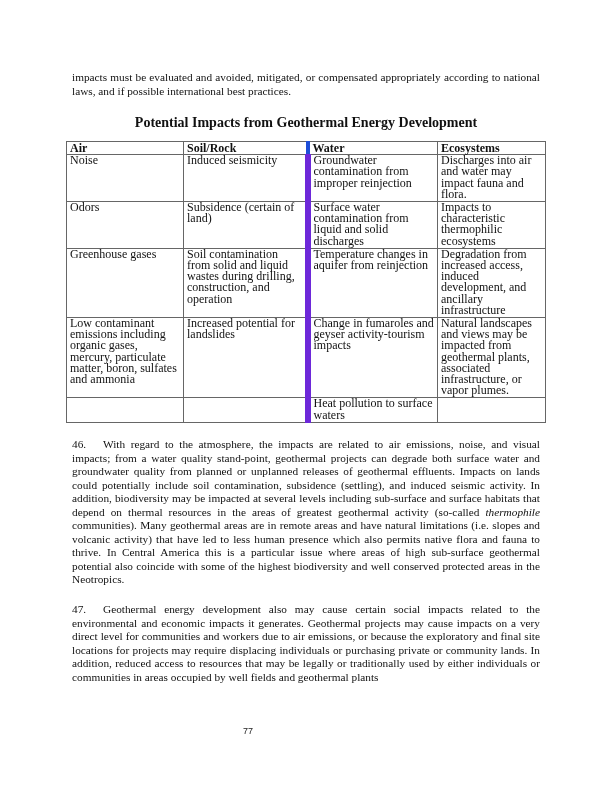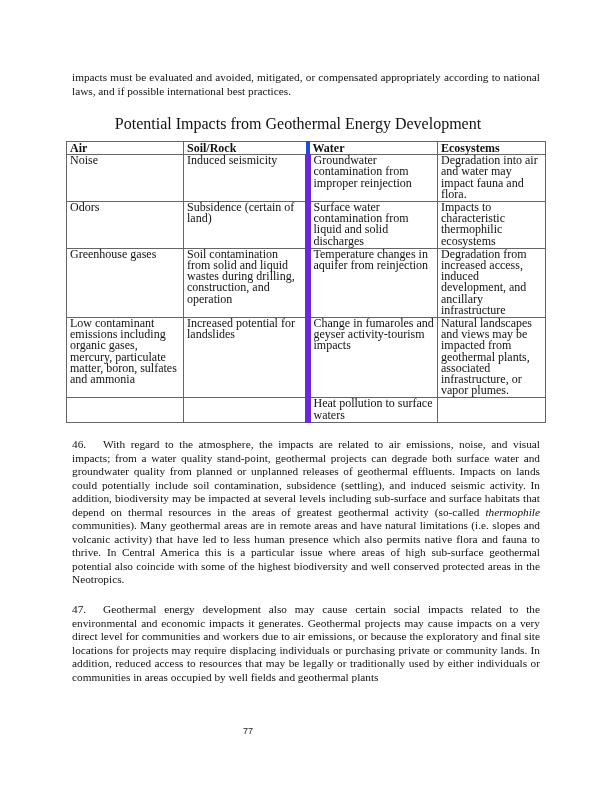--- a/index.html
+++ b/index.html
@@ -30,25 +30,25 @@
       text-align: justify;
       text-align-last: left;
       margin: 0;
     }
     .intro {
       top: 71px;
     }
     .table-title {
       position: absolute;
       top: 115px;
-      left: 64px;
+      left: 72px;
       width: 468px;
       text-align: center;
-      font-weight: normal;
-      font-size: 16px;
+      font-weight: bold;
+      font-size: 14px;
       margin: 0;
     }
     table.impacts {
       position: absolute;
       top: 141px;
       left: 66px;
       width: 479px;
       border-collapse: collapse;
       font-size: 12px;
       line-height: 11.2px;
@@ -120,21 +120,21 @@
         <th class="col2">Soil/Rock</th>
         <th>Water</th>
         <th>Ecosystems</th>
       </tr>
     </thead>
     <tbody>
       <tr style="height:34px">
         <td>Noise</td>
         <td class="col2">Induced seismicity</td>
         <td>Groundwater contamination from improper reinjection</td>
-        <td>Degradation into air and water may impact fauna and flora.</td>
+        <td>Discharges into air and water may impact fauna and flora.</td>
       </tr>
       <tr style="height:45px">
         <td>Odors</td>
         <td class="col2">Subsidence (certain of land)</td>
         <td>Surface water contamination from liquid and solid discharges</td>
         <td>Impacts to characteristic thermophilic ecosystems</td>
       </tr>
       <tr style="height:57px">
         <td>Greenhouse gases</td>
         <td class="col2">Soil contamination from solid and liquid wastes during drilling, construction, and operation</td>

